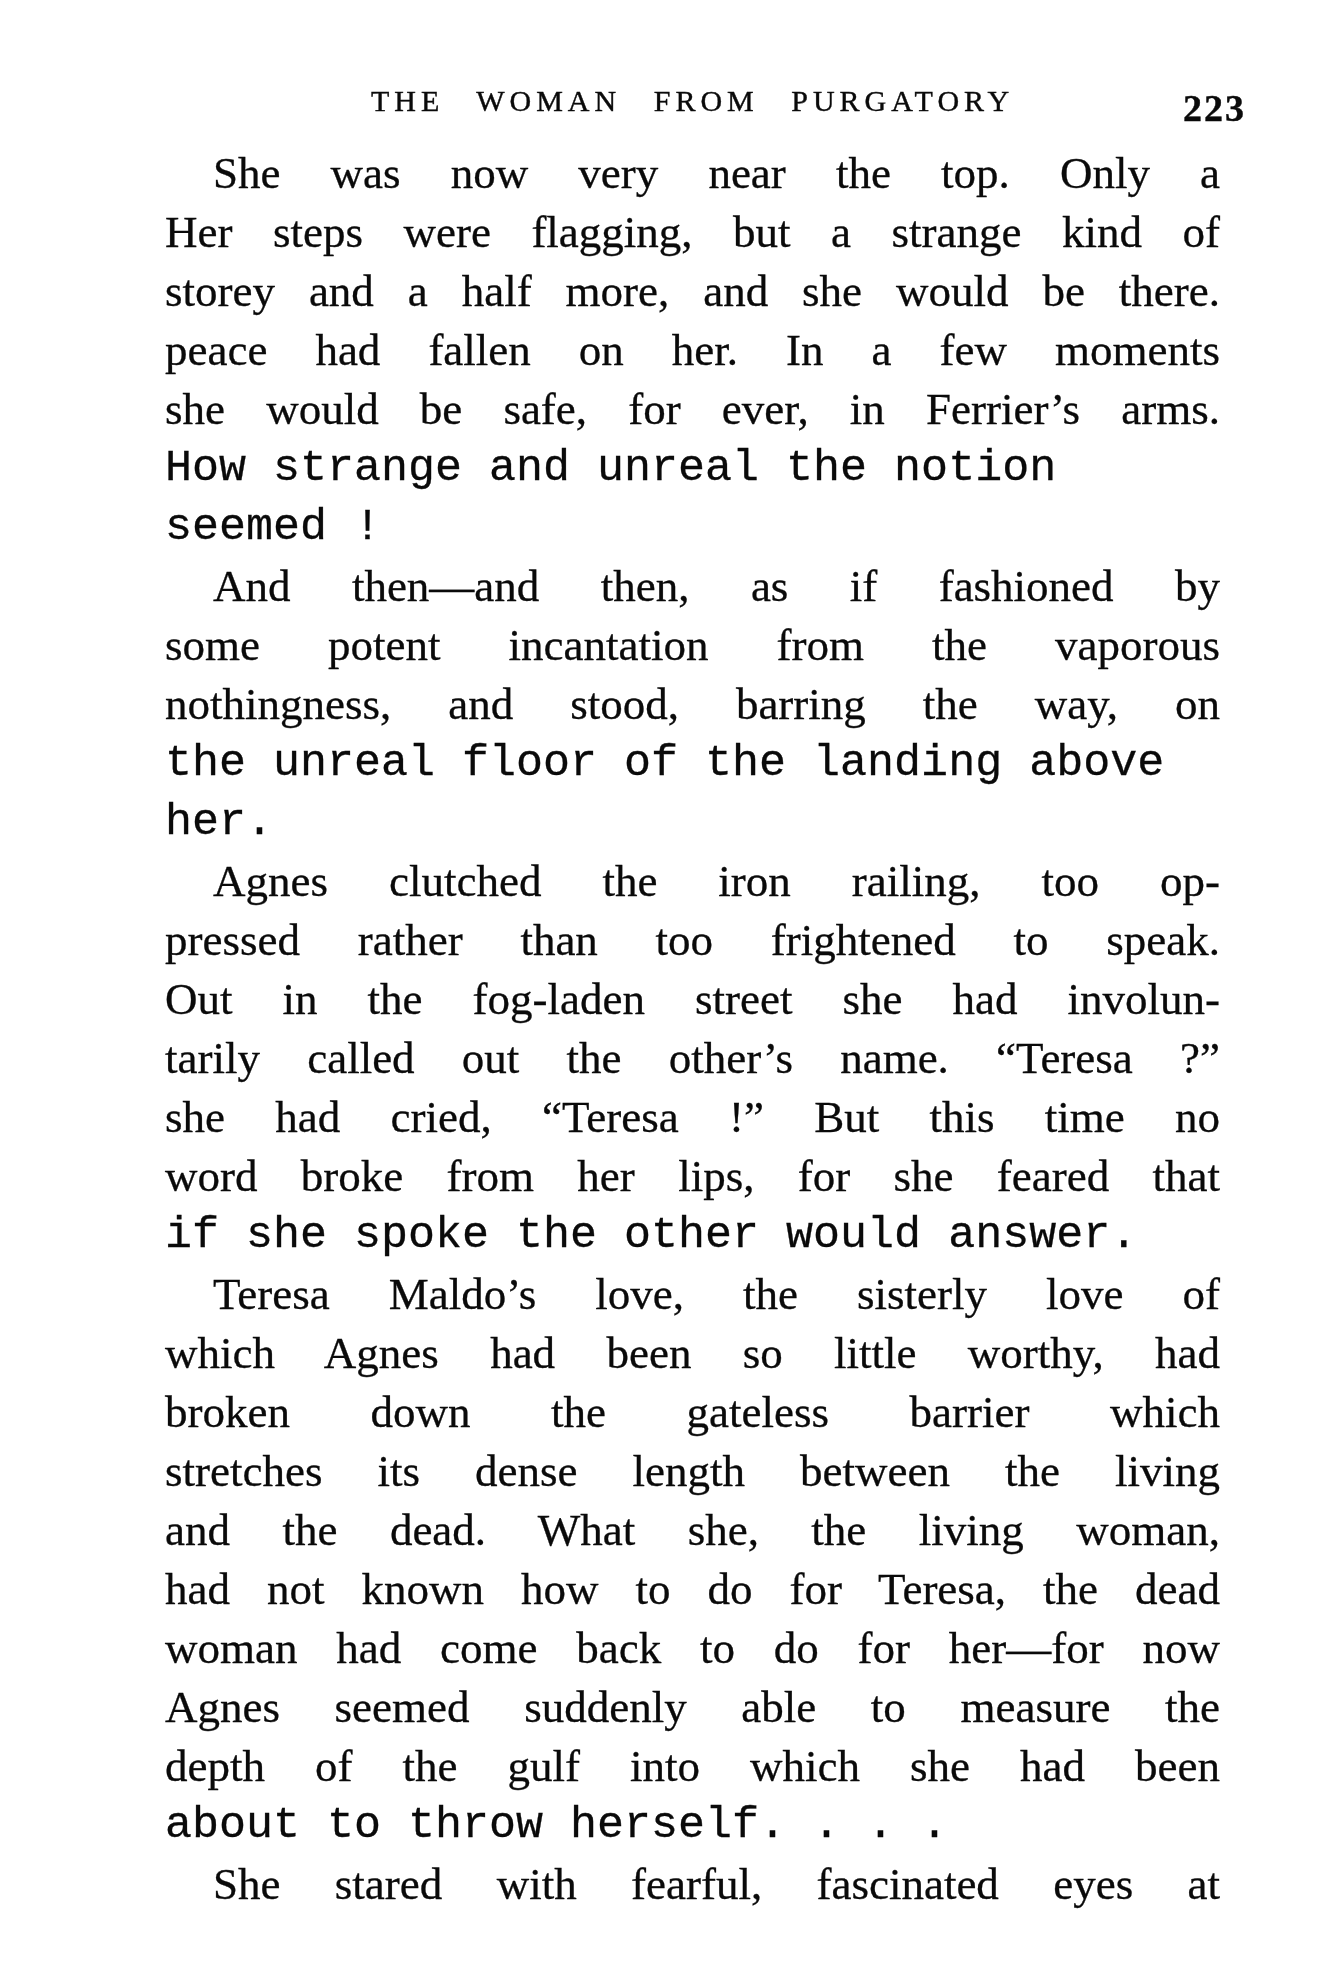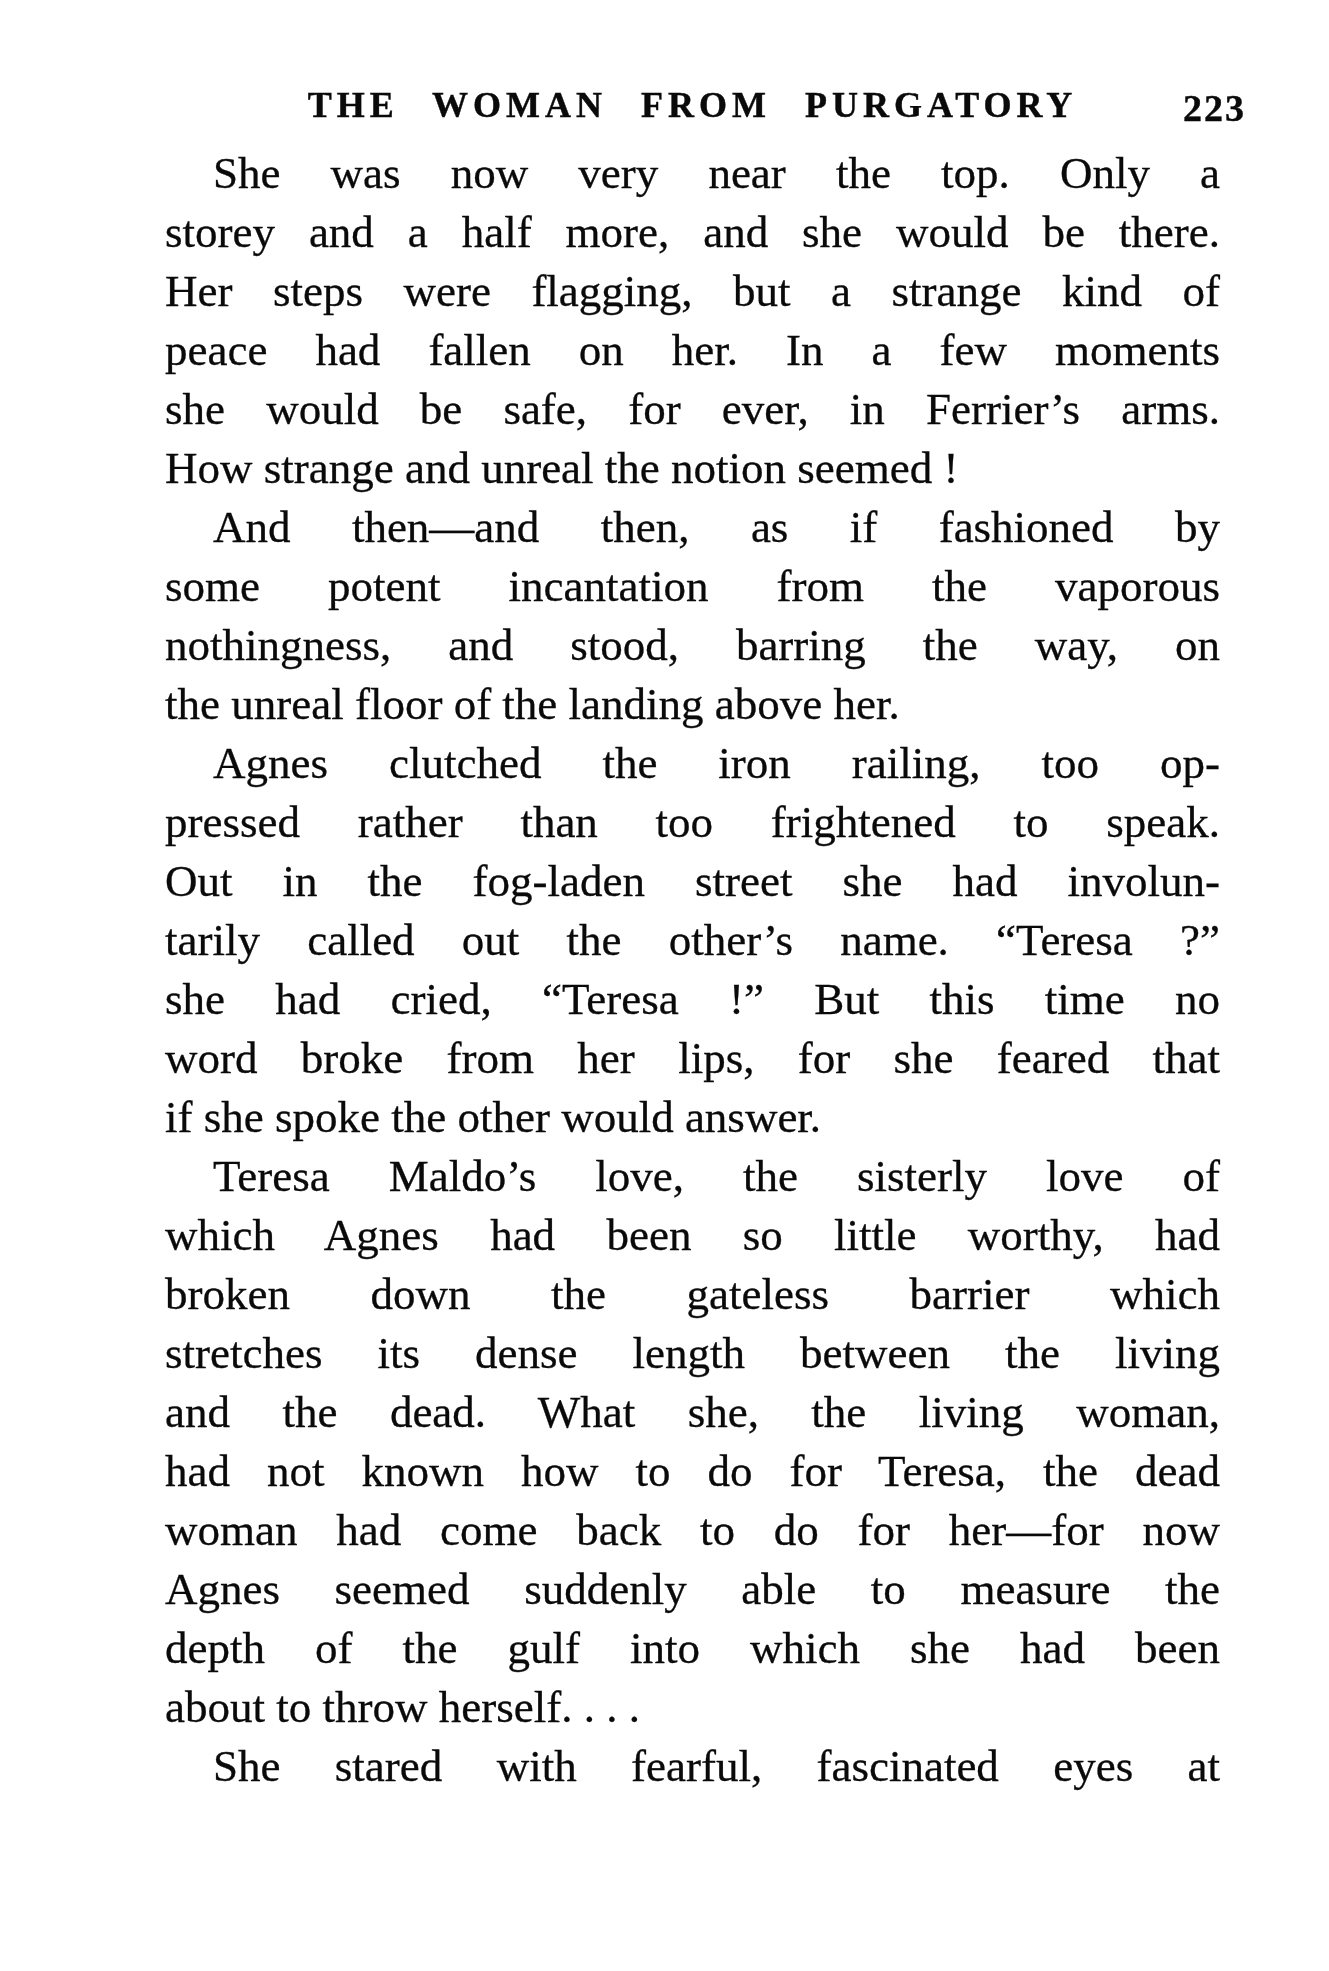--- a/index.html
+++ b/index.html
@@ -23,22 +23,22 @@
   .running-head {
     position: absolute;
     left: 165px;
     top: 84px;
     width: 1055px;
     height: 52px;
     text-align: center;
   }
   .running-title {
     display: inline-block;
-    font-size: 36px;
-    font-weight: 700;
+    font-size: 30px;
+    font-weight: 400;
     letter-spacing: 5px;
     word-spacing: 20px;
     white-space: nowrap;
     -webkit-text-stroke: 0.4px #0a0a0a;
   }
   .page-number {
     position: absolute;
     right: -26px;
     top: 2px;
     font-size: 38px;
@@ -57,36 +57,37 @@
     font-size: 45px;
     line-height: 59px;
     text-align: justify;
     text-align-last: justify;
     -webkit-text-stroke: 0.3px #0a0a0a;
   }
   .line.indent {
     padding-left: 48px;
   }
   .line.no-just {
-    text-align: center;
+    text-align: left;
     text-align-last: left;
+    font-family: Liberation Mono, monospace;
   }
 </style>
 </head>
 <body style="background: rgb(255, 255, 255);">
 
 <div class="page" style="color: rgb(10, 10, 10);">
   <header class="running-head">
     <span class="running-title">THE WOMAN FROM PURGATORY</span>
     <span class="page-number">223</span>
   </header>
   <main class="text-block">
       <div class="line indent">She was now very near the top. Only a</div>
+      <div class="line">Her steps were flagging, but a strange kind of</div>
       <div class="line">storey and a half more, and she would be there.</div>
-      <div class="line">Her steps were flagging, but a strange kind of</div>
       <div class="line">peace had fallen on her. In a few moments</div>
       <div class="line">she would be safe, for ever, in Ferrier’s arms.</div>
       <div class="line no-just">How strange and unreal the notion seemed !</div>
       <div class="line indent">And then—and then, as if fashioned by</div>
       <div class="line">some potent incantation from the vaporous</div>
       <div class="line">nothingness, and stood, barring the way, on</div>
       <div class="line no-just">the unreal floor of the landing above her.</div>
       <div class="line indent">Agnes clutched the iron railing, too op-</div>
       <div class="line">pressed rather than too frightened to speak.</div>
       <div class="line">Out in the fog-laden street she had involun-</div>

